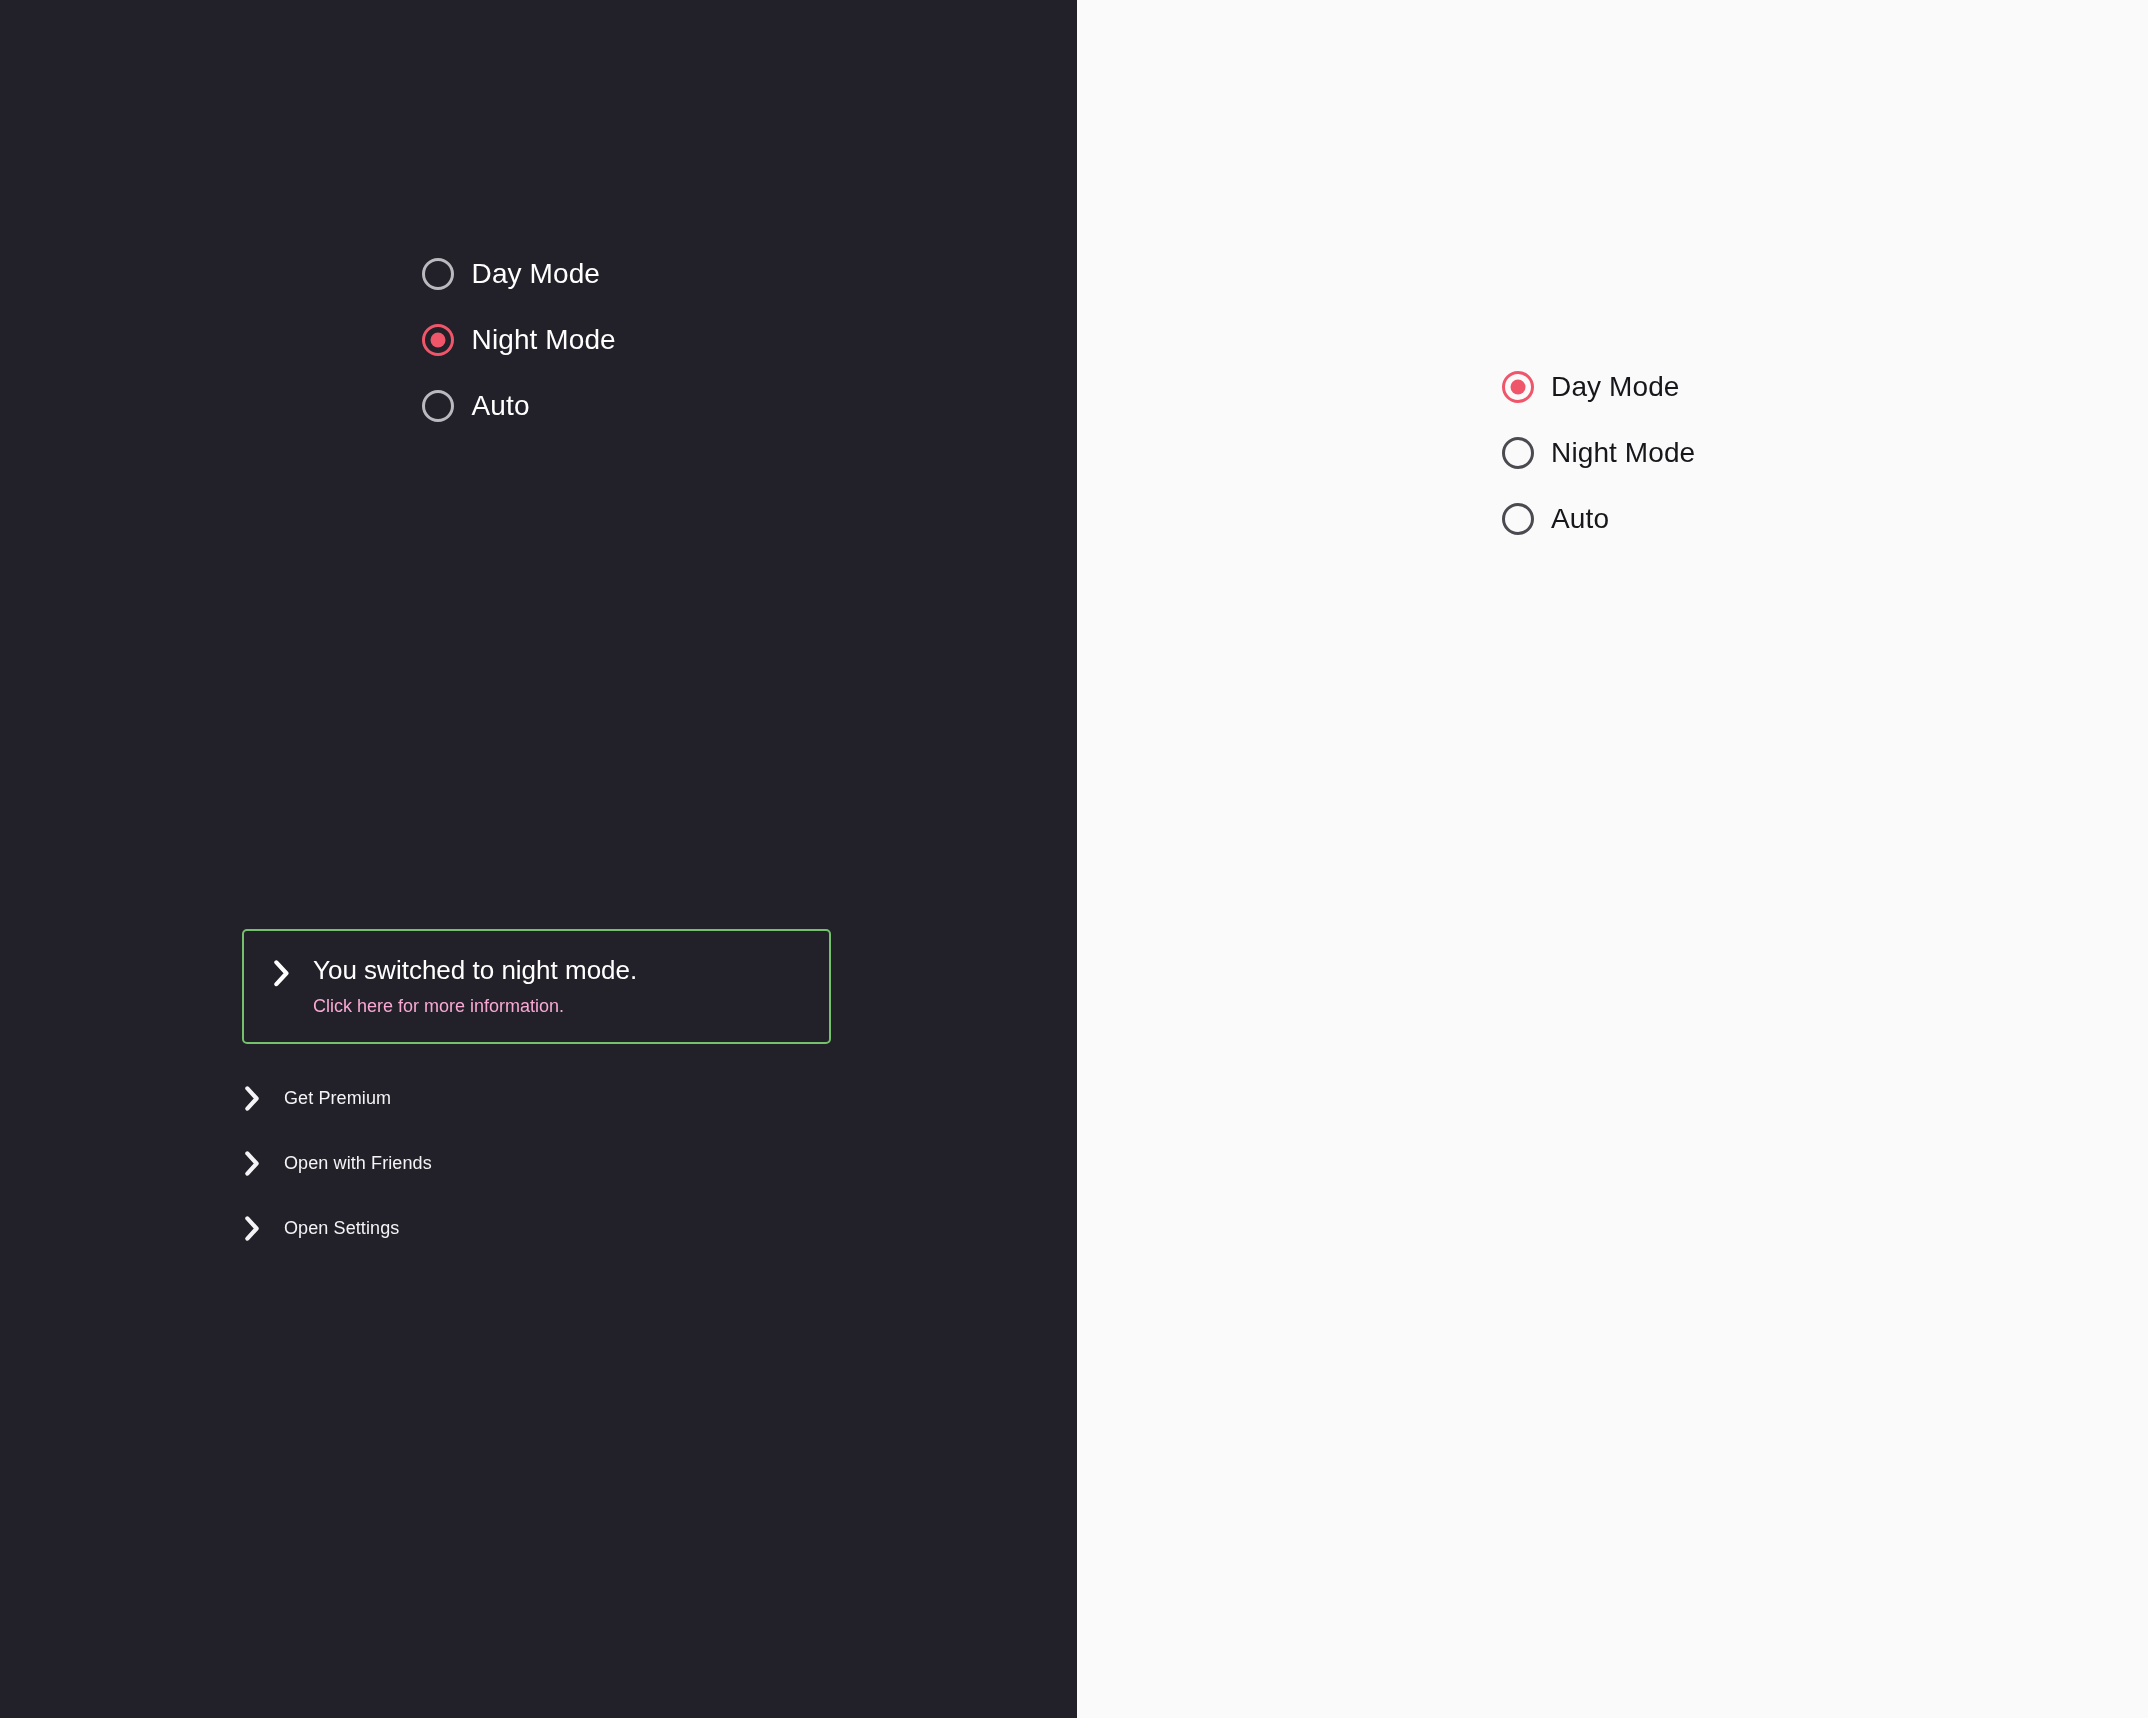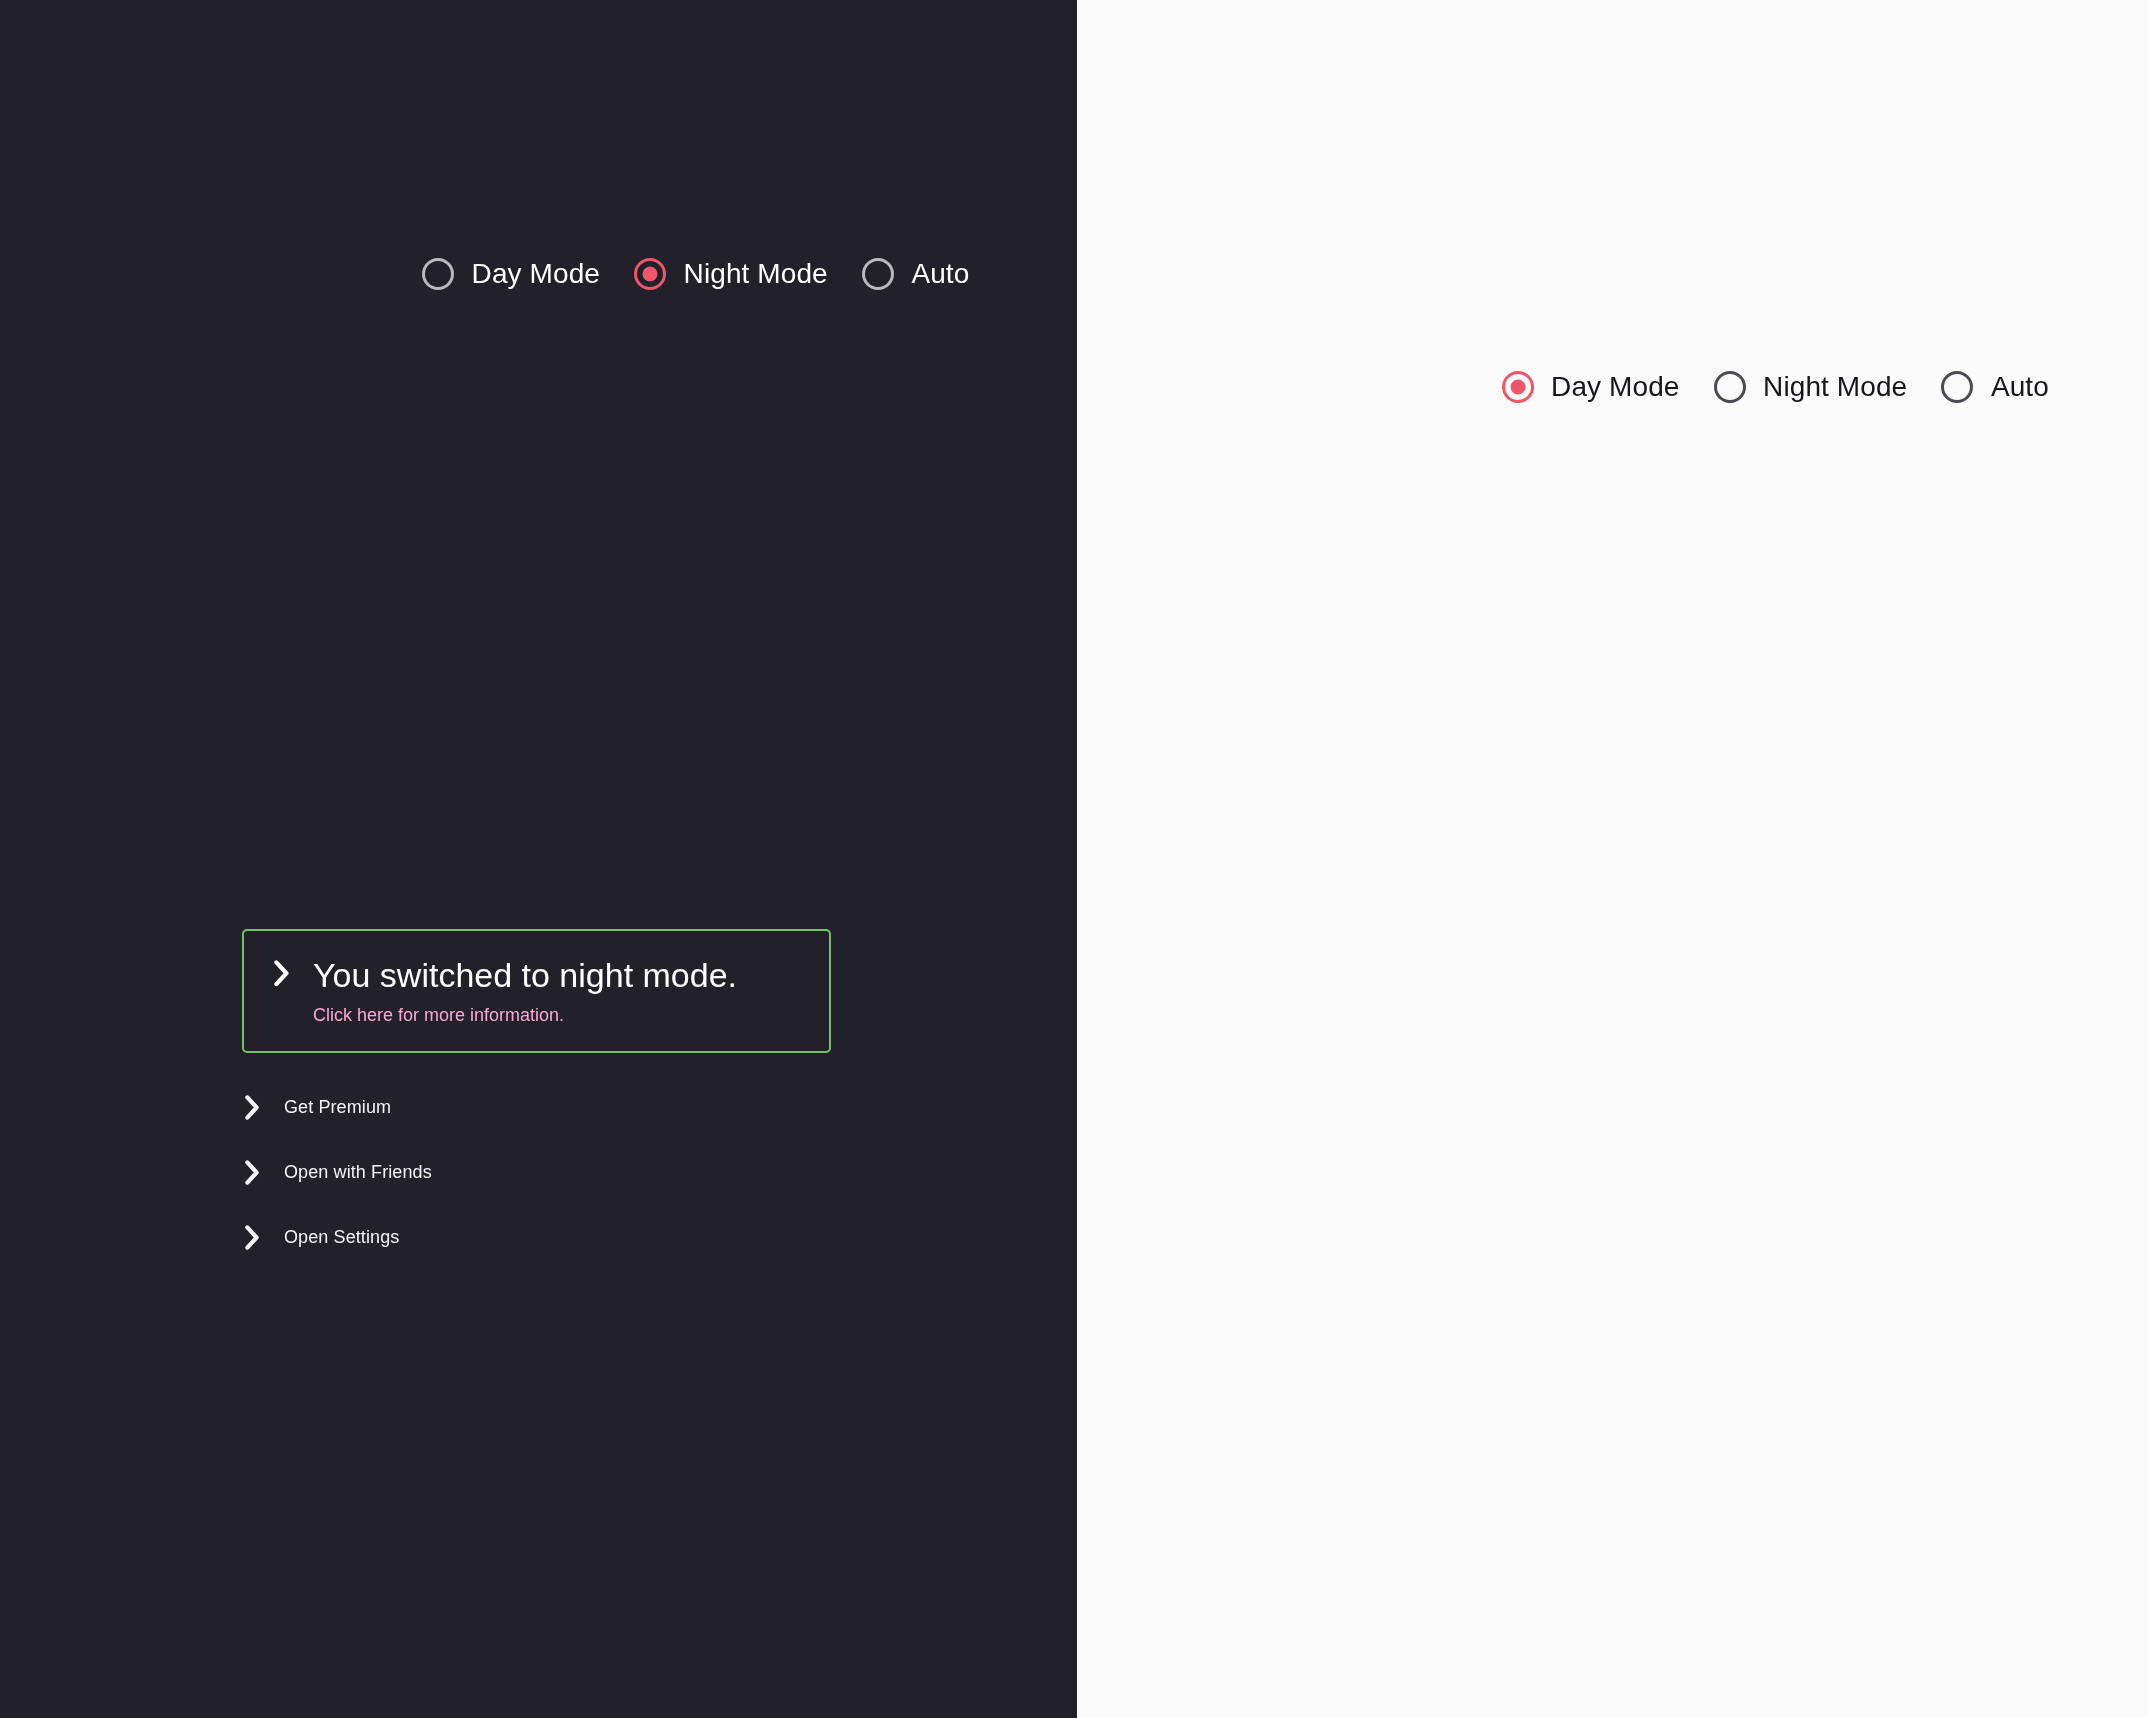--- a/index.html
+++ b/index.html
@@ -35,20 +35,21 @@
   .panel--light {
     width: 1072px;
     background: #fafafa;
     color: #16161a;
   }
 
   
   .radio-group {
     position: absolute;
     display: flex;
+    flex-direction: column;
   }
 
   .panel--dark .radio-group {
     left: 422px;
     top: 258px;
     gap: 34px;
   }
 
   .panel--light .radio-group {
     left: 425px;
@@ -160,21 +161,21 @@
     height: 34px;
   }
 
   .notice-text {
     display: flex;
     flex-direction: column;
     gap: 10px;
   }
 
   .notice-title {
-    font-size: 34px;
+    font-size: 26px;
     line-height: 1.15;
     color: #ffffff;
   }
 
   .notice-sub {
     font-size: 18px;
     line-height: 1.15;
     color: #f9a8d4;
   }
 </style>

